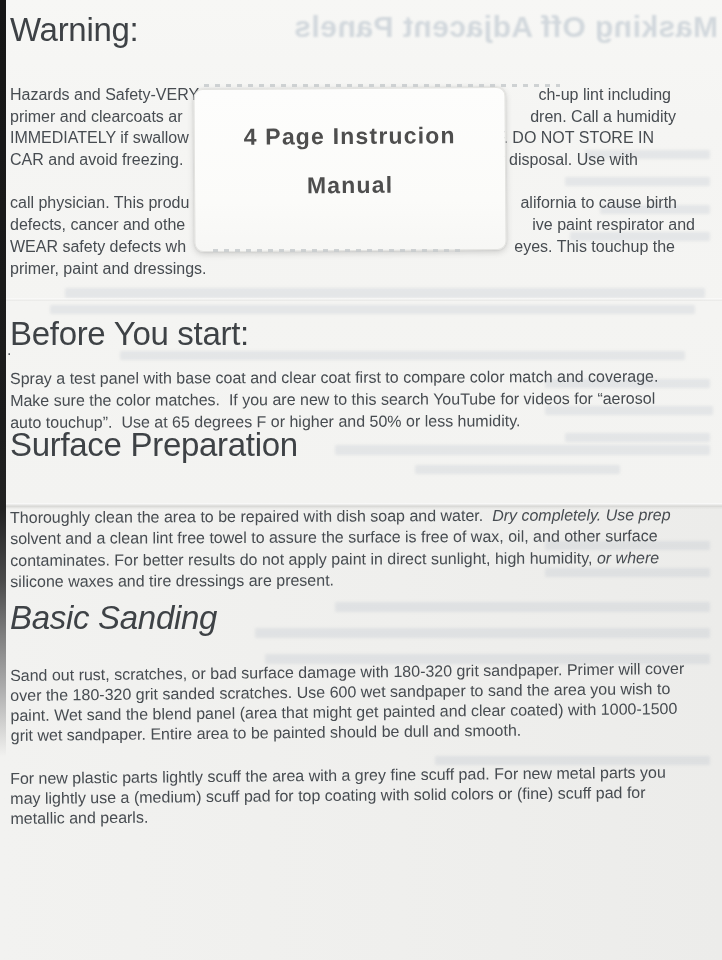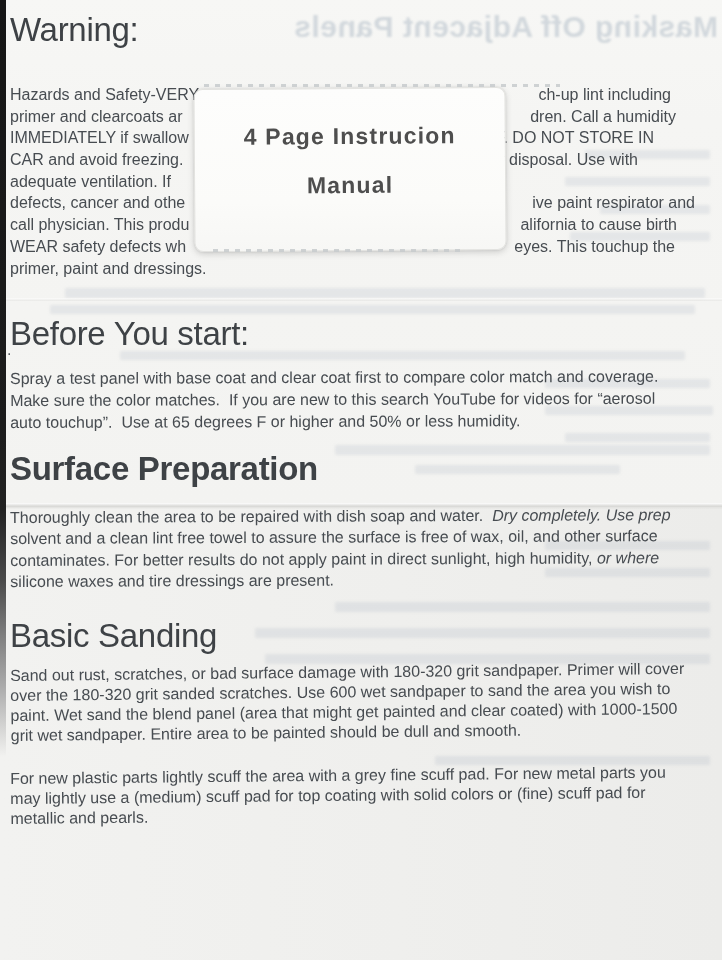--- a/index.html
+++ b/index.html
@@ -19,21 +19,21 @@
   .edge-left{position:absolute;left:0;top:0;width:6px;height:880px;z-index:8;
     background:linear-gradient(180deg,#161616 0%,#1c1c1c 48%,#222 58%,#4a4a4a 66%,#7d7d7d 72%,#ababab 78%,rgba(171,171,171,0) 86%);}
   
   .bleed-heading{position:absolute;left:305px;top:10px;width:413px;z-index:0;
     transform:scaleX(-1);text-align:left;font-size:30px;font-weight:bold;
     color:rgba(156,170,184,.40);filter:blur(1px);letter-spacing:.5px;white-space:pre;}
   .bb{position:absolute;height:9px;background:rgba(150,163,176,.17);border-radius:2px;filter:blur(1.4px);z-index:0;}
   
   .heading{position:absolute;left:10px;font-size:33px;line-height:44px;color:#3e4246;
     letter-spacing:-.3px;z-index:2;white-space:pre;}
-  .h-warning{top:8px;} .h-before{top:312px;text-align:right;} .h-surface{top:447px;font-weight:bold;} .h-sanding{top:614px;}
+  .h-warning{top:8px;} .h-before{top:312px;text-align:right;} .h-surface{top:423px;} .h-sanding{top:596px;font-style:italic;}
   .stray-dot{position:absolute;left:7px;top:341px;font-size:16px;color:#565b60;z-index:2;}
   
   .para{position:absolute;left:10px;width:702px;font-size:16px;color:#474c51;z-index:2;}
   .para .line{white-space:pre;}
   .p-warning{top:86px;}
   .p-warning .wline{position:relative;height:21.7px;}
   .p-warning .wline span{position:absolute;top:0;white-space:pre;}
   .p-warning .frag-left{left:0;}
   .p-before{top:370px;transform:rotate(-.2deg);transform-origin:left top;}
   .p-before .line{height:21.8px;}
@@ -97,29 +97,28 @@
     </div>
     <div class="wline">
       <span class="frag-left">IMMEDIATELY if swallow</span>
       <span style="right:58px;">20F. DO NOT STORE IN</span>
     </div>
     <div class="wline">
       <span class="frag-left">CAR and avoid freezing.</span>
       <span style="right:74px;">per disposal. Use with</span>
     </div>
     <div class="wline">
-      <span class="frag-left">adequate ventilation. If</span>
+    </div>
+    <div class="wline">
+      <span class="frag-left">call physician. This produ</span>
+      <span style="right:35px;">alifornia to cause birth</span>
     </div>
     <div class="wline">
       <span class="frag-left">defects, cancer and othe</span>
       <span style="right:17px;">ive paint respirator and</span>
-    </div>
-    <div class="wline">
-      <span class="frag-left">call physician. This produ</span>
-      <span style="right:35px;">alifornia to cause birth</span>
     </div>
     <div class="wline">
       <span class="frag-left">WEAR safety defects wh</span>
       <span style="right:37px;">eyes. This touchup the</span>
     </div>
     <div class="wline">
       <span class="frag-left">primer, paint and dressings.</span>
     </div>
   </div>
 

